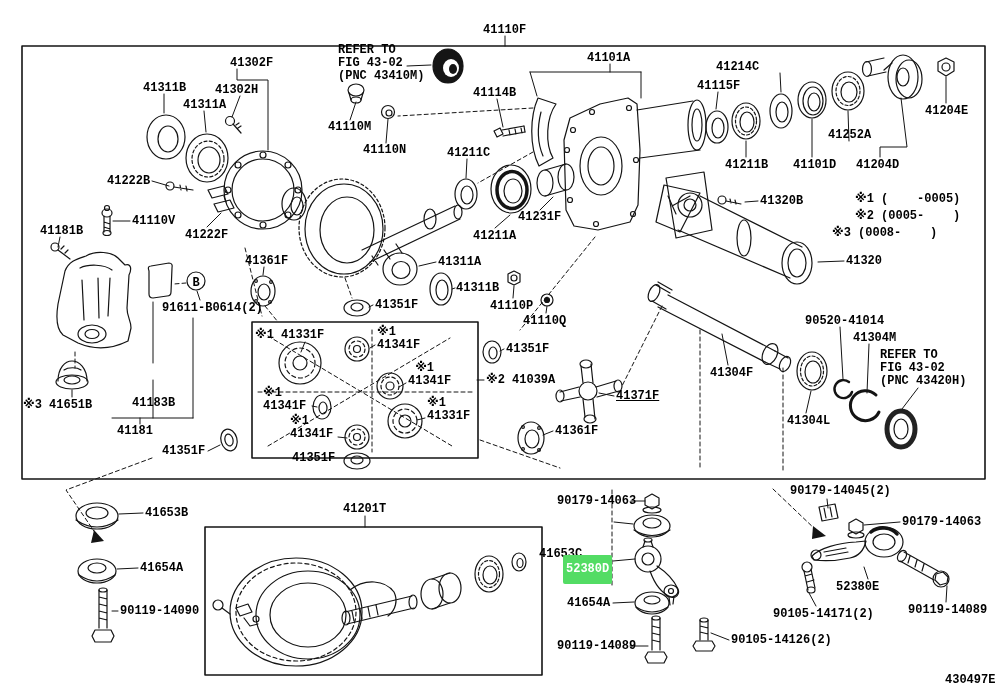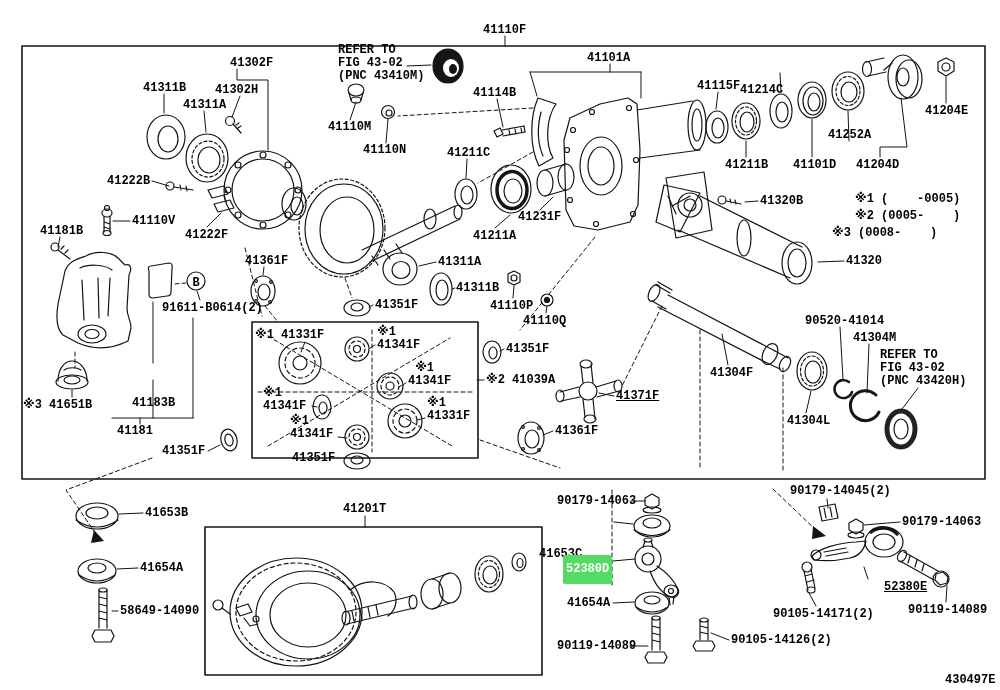--- a/index.html
+++ b/index.html
@@ -534,21 +534,21 @@
   </g>
 </svg>
 
 <div id="labels">
       <div class="lbl" style="left: 483px; top: 24px;">41110F</div>
       <div class="lbl" style="left: 338px; top: 44px;">REFER TO
 FIG 43-02
 (PNC 43410M)</div>
       <div class="lbl" style="left: 587px; top: 52px;">41101A</div>
       <div class="lbl" style="left: 230px; top: 57px;">41302F</div>
-      <div class="lbl" style="left: 740px; top: 61px; margin-top: 23px;">41214C</div>
+      <div class="lbl" style="left: 716px; top: 61px;">41214C</div>
       <div class="lbl" style="left: 697px; top: 80px;">41115F</div>
       <div class="lbl" style="left: 143px; top: 82px;">41311B</div>
       <div class="lbl" style="left: 215px; top: 84px; font-family: Liberation Mono, monospace;">41302H</div>
       <div class="lbl" style="left: 473px; top: 87px;">41114B</div>
       <div class="lbl" style="left: 183px; top: 99px;">41311A</div>
       <div class="lbl" style="left: 925px; top: 105px;">41204E</div>
       <div class="lbl" style="left: 328px; top: 121px;">41110M</div>
       <div class="lbl" style="left: 828px; top: 129px;">41252A</div>
       <div class="lbl" style="left: 363px; top: 144px;">41110N</div>
       <div class="lbl" style="left: 447px; top: 147px;">41211C</div>
@@ -601,23 +601,23 @@
       <div class="lbl" style="left: 162px; top: 445px;">41351F</div>
       <div class="lbl" style="left: 292px; top: 452px;">41351F</div>
       <div class="lbl" style="left: 790px; top: 485px;">90179-14045(2)</div>
       <div class="lbl" style="left: 557px; top: 495px;">90179-14063</div>
       <div class="lbl" style="left: 343px; top: 503px;">41201T</div>
       <div class="lbl" style="left: 145px; top: 507px;">41653B</div>
       <div class="lbl" style="left: 539px; top: 516px; margin-top: 32px;">41653C</div>
       <div class="lbl" style="left: 902px; top: 516px;">90179-14063</div>
       <div class="lbl hl" style="left: 563px; top: 555px;">52380D</div>
       <div class="lbl" style="left: 140px; top: 562px;">41654A</div>
-      <div class="lbl" style="left: 884px; top: 581px; text-decoration: underline;">52380E</div>
+      <div class="lbl" style="left: 836px; top: 581px;">52380E</div>
       <div class="lbl" style="left: 567px; top: 597px;">41654A</div>
-      <div class="lbl" style="left: 120px; top: 605px;">58649-14090</div>
+      <div class="lbl" style="left: 120px; top: 605px;">90119-14090</div>
       <div class="lbl" style="left: 773px; top: 608px;">90105-14171(2)</div>
       <div class="lbl" style="left: 908px; top: 604px;">90119-14089</div>
       <div class="lbl" style="left: 731px; top: 634px;">90105-14126(2)</div>
       <div class="lbl" style="left: 557px; top: 640px;">90119-14089</div>
       <div class="lbl" style="left: 945px; top: 674px;">430497E</div>
     </div>
 
 </div>
 
 </body></html>

